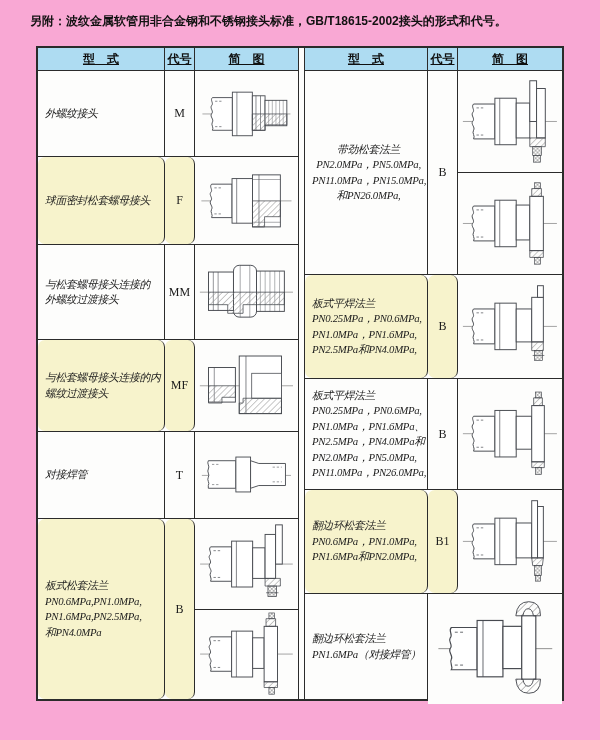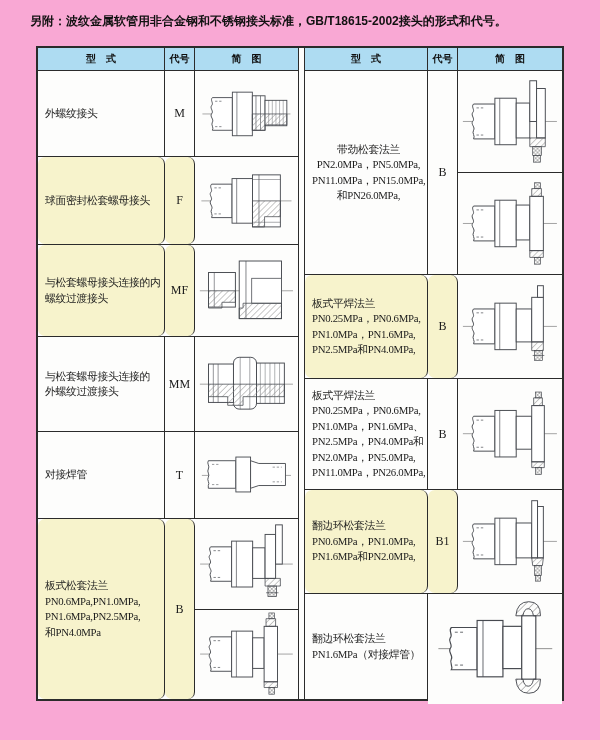--- a/index.html
+++ b/index.html
@@ -7,33 +7,33 @@
   .page{position:relative;width:600px;height:740px;background:#f9a8d4;}
   .title{position:absolute;left:30px;top:13px;width:560px;font-size:12px;font-weight:bold;
          color:#111;white-space:nowrap;}
   .tbl{position:absolute;left:36px;top:46px;width:524px;border:2px solid #2b2b2b;background:#fff;
        display:flex;}
   .half{display:flex;flex-direction:column;}
   .half.left{width:260px;}
   .half.right{flex:1;}
   .divider{width:5px;background:#fdfdfc;border-left:1.5px solid #2b2b2b;border-right:1.5px solid #2b2b2b;}
   .hrow{height:23px;display:flex;background:#aedcf2;border-bottom:1px solid #2b2b2b;box-sizing:border-box;flex:0 0 auto;}
-  .hcell{display:flex;align-items:center;justify-content:center;font-weight:bold;font-size:10px;
-         color:#101010;border-right:1px solid #2b2b2b;box-sizing:border-box;}
+  .hcell{display:flex;align-items:center;justify-content:center;font-weight:bold;font-size:12px;
+         color:#101010;border-right:1px solid #2b2b2b;box-sizing:border-box;text-decoration:underline;}
   .hcell:last-child{border-right:none;}
   .half.left  .hcell.t{width:127px;} .half.left  .hcell.c{width:30px;}
   .half.right .hcell.t{width:123px;} .half.right .hcell.c{width:30px;}
   .hcell.d{flex:1;}
   .row{display:flex;border-bottom:1px solid #2b2b2b;box-sizing:border-box;flex:0 0 auto;}
   .row:last-child{border-bottom:none;}
   .cell{box-sizing:border-box;border-right:1px solid #2b2b2b;background:#fdfdfc;}
   .half.left  .cell.type{width:127px;} .half.right .cell.type{width:123px;}
   .cell.type{display:flex;flex-direction:column;justify-content:center;padding:4px 2px 4px 7px;
              font-family:"Liberation Serif",serif;font-size:10.8px;color:#1c1c1c;}
-  .tline{line-height:15.5px;white-space:nowrap;letter-spacing:-0.3px;}
+  .tline{line-height:15.5px;white-space:nowrap;letter-spacing:-0.3px;font-style:italic;}
   .cell.code{width:30px;display:flex;align-items:center;justify-content:center;
              font-family:"Liberation Serif",serif;font-size:12px;color:#1c1c1c;}
   .cell.dwrap{flex:1;border-right:none;display:flex;flex-direction:column;padding:0;}
   .diag{flex:1;border-bottom:1px solid #2b2b2b;box-sizing:border-box;display:flex;
         align-items:center;justify-content:center;background:#fdfdfc;}
   .diag:last-child{border-bottom:none;}
   .diag svg{width:96%;height:94%;}
   .row.hl .cell.type,.row.hl .cell.code{background:#f7f3cc;border-radius:7px;}
 </style>
 </head>
@@ -102,20 +102,49 @@
                   <rect x="36" y="20" width="22" height="48" fill="#fff" stroke="#474a50"></rect>
                   <line x1="41" y1="20" x2="41" y2="68" stroke="#474a50" stroke-width="0.7"></line>
                   <rect x="58" y="16" width="30" height="56" fill="#fff" stroke="#474a50"></rect>
                   <path d="M65 16 v56" stroke="#474a50" stroke-width="0.7"></path>
                   <path d="M58 21 h30 M58 67 h30" stroke="#474a50" stroke-width="0.5"></path>
                   <path d="M58 44 H88 V61 H71 V72 H58 Z" fill="url(#h2)" stroke="#474a50" stroke-width="0.8"></path>
                 </svg>
               </div>
             </div>
           </div>
+          <div class="row" style="height: 95px;">
+            <div class="cell type">
+              <div class="tline">与松套螺母接头连接的</div>
+              <div class="tline">外螺纹过渡接头</div>
+            </div>
+            <div class="cell code">MM</div>
+            <div class="cell dwrap">
+              <div class="diag">
+                <svg viewBox="0 0 103 88" preserveAspectRatio="xMidYMid meet" fill="none">
+                  <defs>
+                    <pattern id="h3" width="4.5" height="4.5" patternUnits="userSpaceOnUse" patternTransform="rotate(45)">
+                      <line x1="0" y1="0" x2="0" y2="4.5" stroke="#8d8d8d" stroke-width="1"></line>
+                    </pattern>
+                    <pattern id="x3" width="4" height="4" patternUnits="userSpaceOnUse">
+                      <path d="M0 0L4 4M4 0L0 4" stroke="#8d8d8d" stroke-width="0.7"></path>
+                    </pattern>
+                  </defs>
+                  <line x1="3" y1="44" x2="100" y2="44" stroke="#7a7a7a" stroke-width="0.7"></line>
+                  <rect x="12" y="23" width="26" height="40" fill="#fff" stroke="#474a50"></rect>
+                  <path d="M17 23 v40 M22 23 v40" stroke="#474a50" stroke-width="0.6"></path>
+                  <rect x="38" y="16" width="24" height="54" rx="6" fill="#fff" stroke="#474a50"></rect>
+                  <path d="M45 16 v54 M55 16 v54" stroke="#474a50" stroke-width="0.5"></path>
+                  <rect x="62" y="22" width="29" height="42" fill="#fff" stroke="#474a50"></rect>
+                  <path d="M66 22 v42 M71 22 v42 M76 22 v42 M81 22 v42 M86 22 v42" stroke="#474a50" stroke-width="0.45"></path>
+                  <path d="M12 44 H91 V57 H48 V66 H32 V57 H12 Z" fill="url(#h3)" stroke="#474a50" stroke-width="0.8"></path>
+                </svg>
+              </div>
+            </div>
+          </div>
           <div class="row hl" style="height: 92px;">
             <div class="cell type">
               <div class="tline">与松套螺母接头连接的内</div>
               <div class="tline">螺纹过渡接头</div>
             </div>
             <div class="cell code">MF</div>
             <div class="cell dwrap">
               <div class="diag">
                 <svg viewBox="0 0 103 88" preserveAspectRatio="xMidYMid meet" fill="none">
                   <defs>
@@ -127,49 +156,20 @@
                     </pattern>
                   </defs>
                   <line x1="3" y1="44" x2="100" y2="44" stroke="#7a7a7a" stroke-width="0.7"></line>
                   <rect x="12" y="25" width="28" height="36" fill="#fff" stroke="#474a50"></rect>
                   <path d="M18 25 v36" stroke="#474a50" stroke-width="0.6"></path>
                   <rect x="44" y="13" width="44" height="60" fill="#fff" stroke="#474a50"></rect>
                   <path d="M51 13 v60" stroke="#474a50" stroke-width="0.7"></path>
                   <rect x="57" y="31" width="31" height="26" fill="#fff" stroke="#474a50" stroke-width="0.8"></rect>
                   <path d="M12 44 H40 V56 H26 V62 H12 Z" fill="url(#h4)" stroke="#474a50" stroke-width="0.8"></path>
                   <path d="M48 57 H88 V73 H44 V62 H48 Z" fill="url(#h4)" stroke="#474a50" stroke-width="0.8"></path>
-                </svg>
-              </div>
-            </div>
-          </div>
-          <div class="row" style="height: 95px;">
-            <div class="cell type">
-              <div class="tline">与松套螺母接头连接的</div>
-              <div class="tline">外螺纹过渡接头</div>
-            </div>
-            <div class="cell code">MM</div>
-            <div class="cell dwrap">
-              <div class="diag">
-                <svg viewBox="0 0 103 88" preserveAspectRatio="xMidYMid meet" fill="none">
-                  <defs>
-                    <pattern id="h3" width="4.5" height="4.5" patternUnits="userSpaceOnUse" patternTransform="rotate(45)">
-                      <line x1="0" y1="0" x2="0" y2="4.5" stroke="#8d8d8d" stroke-width="1"></line>
-                    </pattern>
-                    <pattern id="x3" width="4" height="4" patternUnits="userSpaceOnUse">
-                      <path d="M0 0L4 4M4 0L0 4" stroke="#8d8d8d" stroke-width="0.7"></path>
-                    </pattern>
-                  </defs>
-                  <line x1="3" y1="44" x2="100" y2="44" stroke="#7a7a7a" stroke-width="0.7"></line>
-                  <rect x="12" y="23" width="26" height="40" fill="#fff" stroke="#474a50"></rect>
-                  <path d="M17 23 v40 M22 23 v40" stroke="#474a50" stroke-width="0.6"></path>
-                  <rect x="38" y="16" width="24" height="54" rx="6" fill="#fff" stroke="#474a50"></rect>
-                  <path d="M45 16 v54 M55 16 v54" stroke="#474a50" stroke-width="0.5"></path>
-                  <rect x="62" y="22" width="29" height="42" fill="#fff" stroke="#474a50"></rect>
-                  <path d="M66 22 v42 M71 22 v42 M76 22 v42 M81 22 v42 M86 22 v42" stroke="#474a50" stroke-width="0.45"></path>
-                  <path d="M12 44 H91 V57 H48 V66 H32 V57 H12 Z" fill="url(#h3)" stroke="#474a50" stroke-width="0.8"></path>
                 </svg>
               </div>
             </div>
           </div>
           <div class="row" style="height: 87px;">
             <div class="cell type">
               <div class="tline">对接焊管</div>
             </div>
             <div class="cell code">T</div>
             <div class="cell dwrap">

